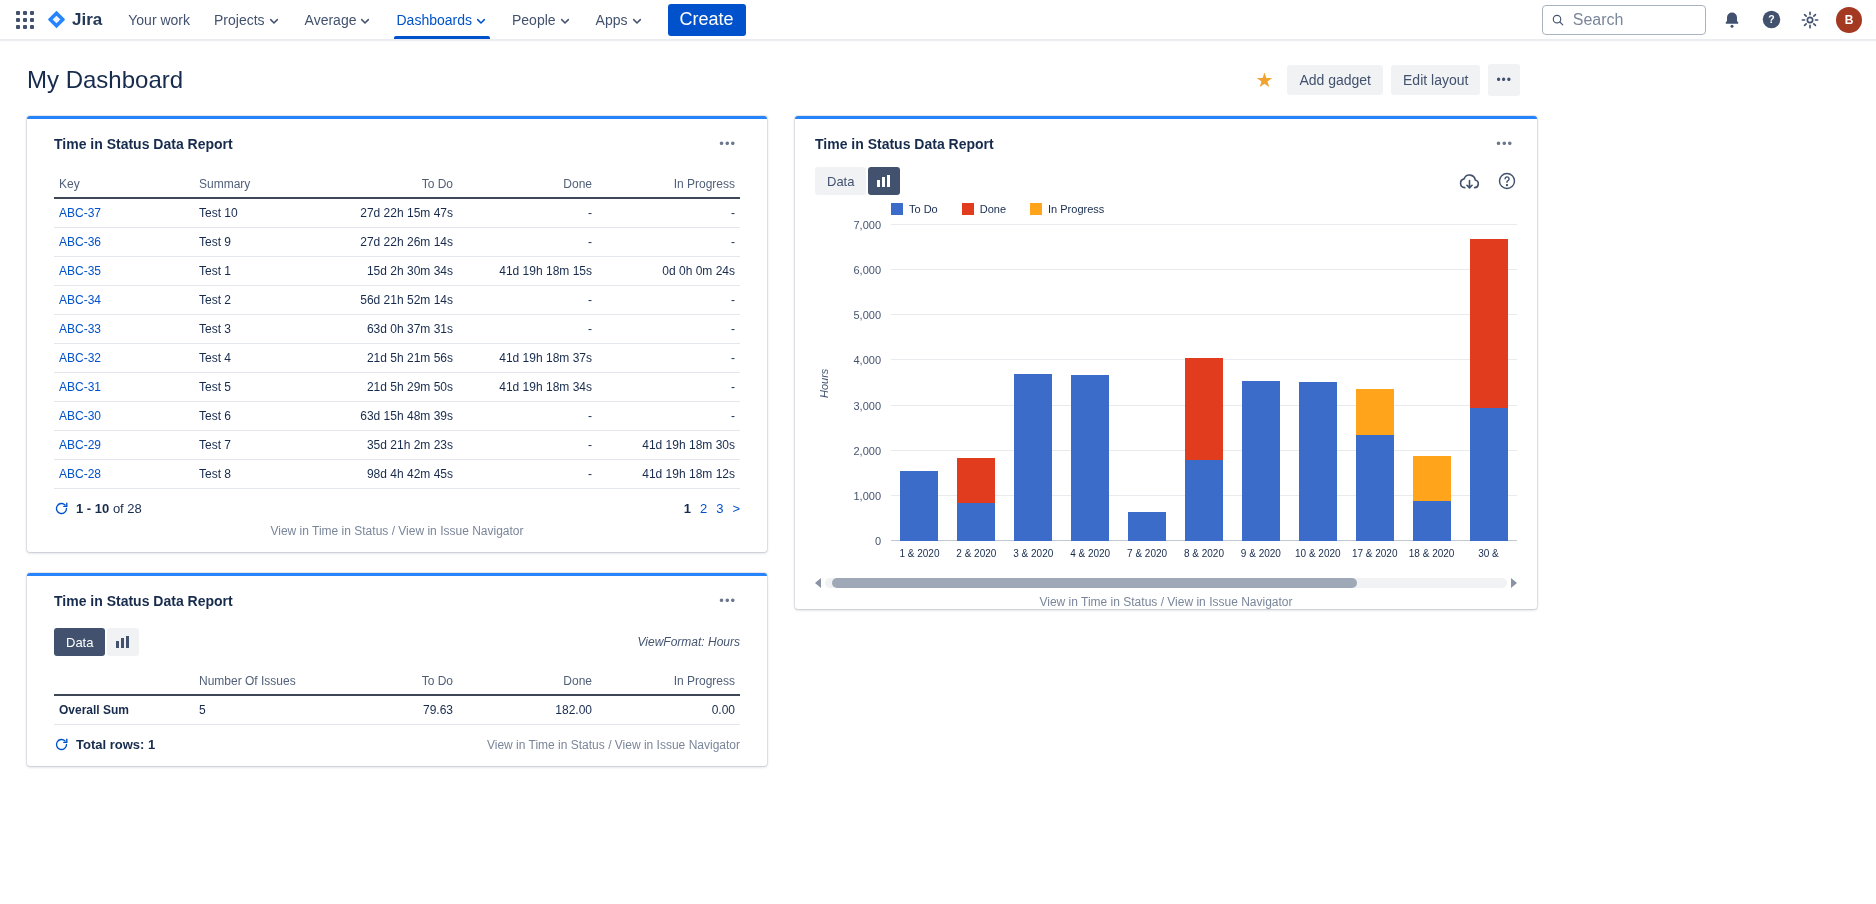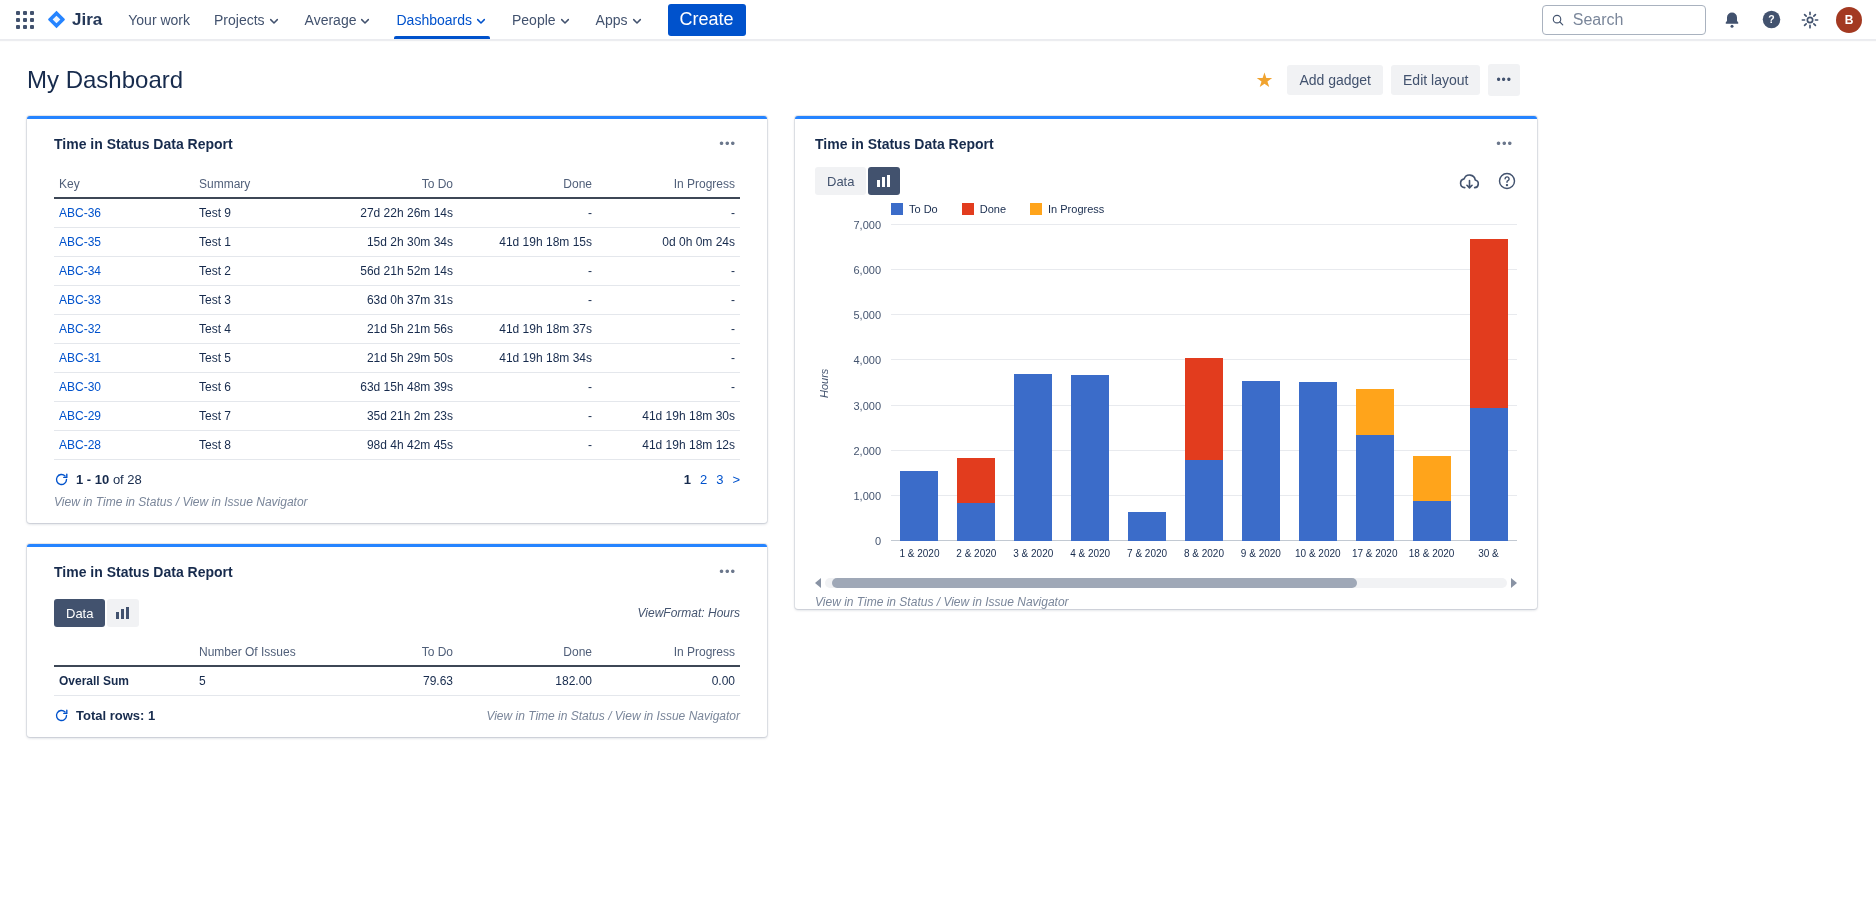--- a/index.html
+++ b/index.html
@@ -57,21 +57,21 @@
   .tis-table { margin:10px 27px 0; width:686px; border-collapse:collapse; font-size:12px; color:#172B4D; table-layout:fixed; }
   .tis-table th { font-size:12px; font-weight:500; color:#505F79; padding:6px 5px;
     border-bottom:2px solid #3D4756; }
   .tis-table td { padding:7px 5px; border-bottom:1px solid #E4E7EC; }
   .left { text-align:left; } .right { text-align:right; } .bold { font-weight:700; }
   .key-link { color:#0052CC; text-decoration:none; cursor:pointer; }
   .pager { margin:12px 27px 0; display:flex; align-items:center; justify-content:space-between; font-size:13px; }
   .pager-left { display:flex; align-items:center; gap:7px; }
   .pages a { margin-left:9px; color:#0052CC; text-decoration:none; cursor:pointer; }
   .pages a.current { color:#172B4D; font-weight:700; }
-  .gadget-footer { margin:8px 27px 14px; text-align:left; font-size:12px; color:#7A869A;font-style:italic; }
+  .gadget-footer { margin:8px 27px 14px; text-align:center; font-size:12px; color:#7A869A; }
   .gadget-footer a { color:#7A869A; text-decoration:none; cursor:pointer; }
   .footer-row { display:flex; justify-content:space-between; align-items:center; margin:12px 27px 14px; }
   .footer-row .gadget-footer { margin:0; }
   .total-rows { font-size:13px; font-weight:700; color:#172B4D; }
   
   .toggle-row { display:flex; align-items:center; padding:10px 27px 2px; }
   .g3 .toggle-row { padding:6px 20px 2px; }
   .tab { height:28px; padding:0 12px; font-size:13px; border:none; border-radius:3px;
     background:#F1F2F4; color:#42526E; cursor:pointer; font-family:inherit; display:inline-flex; align-items:center; }
   .tab.selected { background:#42526E; color:#fff; }
@@ -225,20 +225,27 @@
         <thead>
             <tr id="g1-head">
               <th class="left">Key</th>
               <th class="left">Summary</th>
               <th class="right">To Do</th>
               <th class="right">Done</th>
               <th class="right">In Progress</th>
             </tr>
           </thead>
         <tbody id="g1-body">
+            <tr>
+              <td class="left"><a class="key-link">ABC-37</a></td>
+              <td class="left">Test 10</td>
+              <td class="right">27d 22h 15m 47s</td>
+              <td class="right">-</td>
+              <td class="right">-</td>
+            </tr>
             <tr>
               <td class="left"><a class="key-link">ABC-36</a></td>
               <td class="left">Test 9</td>
               <td class="right">27d 22h 26m 14s</td>
               <td class="right">-</td>
               <td class="right">-</td>
             </tr>
             <tr>
               <td class="left"><a class="key-link">ABC-35</a></td>
               <td class="left">Test 1</td>

